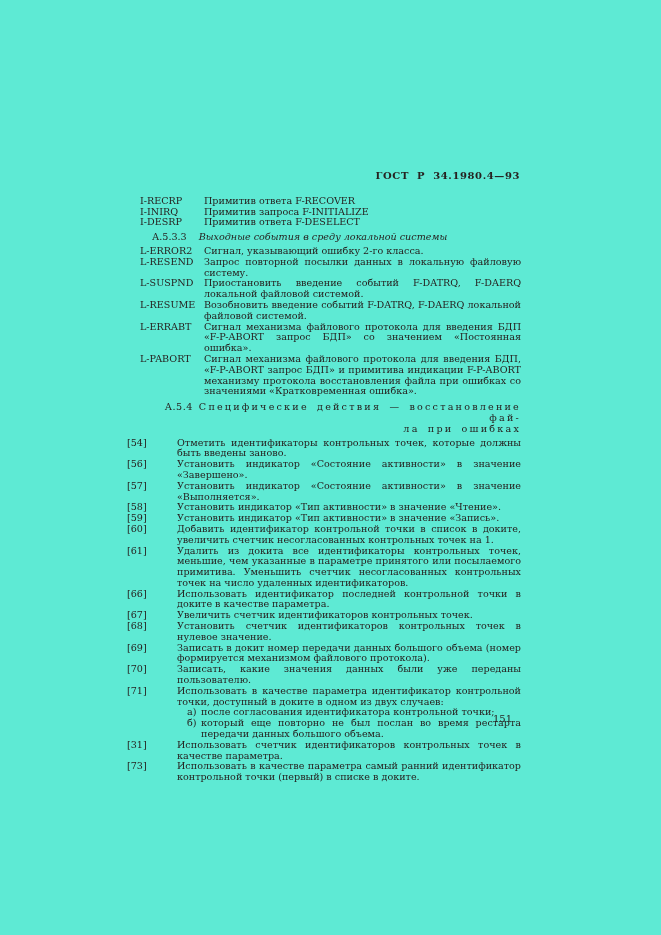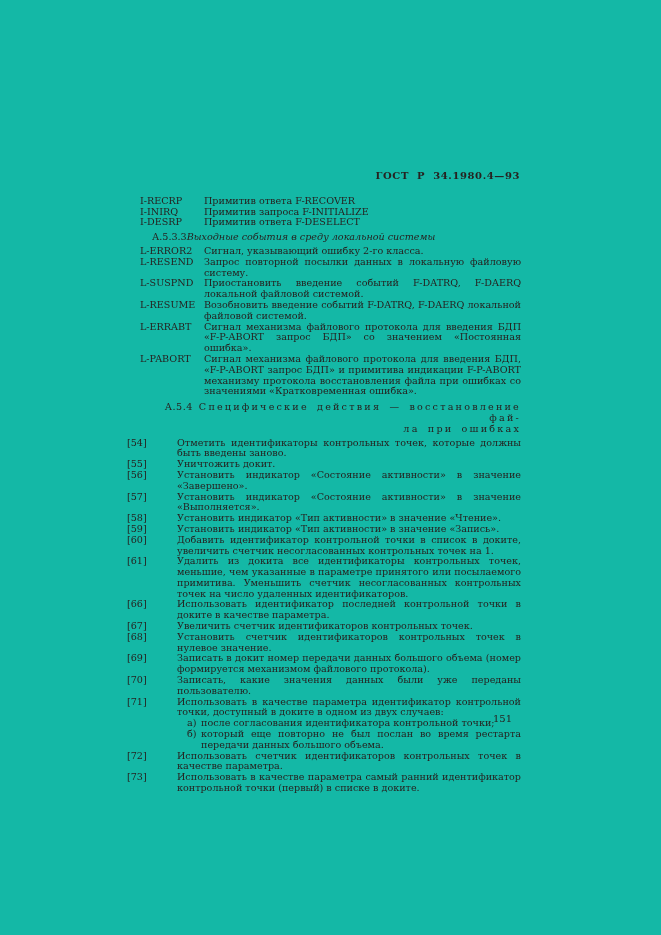--- a/index.html
+++ b/index.html
@@ -11,21 +11,21 @@
     height: 935px;
     background: #ffffff;
     position: relative;
     font-family: "DejaVu Serif", "Liberation Serif", serif;
     color: #262220;
     overflow: hidden;
   }
   .scan-page {
     position: absolute;
     inset: 0;
-    background: #14b8a6;
+    background: #5eead4;
   }
   .content {
     position: absolute;
     left: 127px;
     top: 171px;
     width: 394px;
     font-size: 9.6px;
     line-height: 10.8px;
   }
   .doc-header {
@@ -37,21 +37,21 @@
     margin-bottom: 14px;
     padding-right: 1px;
   }
   .def-list { margin-left: 13px; }
   .def-row { display: flex; }
   .def-term { flex: 0 0 64px; white-space: nowrap; }
   .def-text { flex: 1; text-align: justify; }
   .sec533 {
     margin: 4px 0 3px 25px;
   }
-  .sec533 .sec-num { margin-right: 0; }
+  .sec533 .sec-num { margin-right: 12px; }
   .sec533 .sec-title { font-style: italic; }
   .sec54 {
     margin: 5px 0 3px 7px;
     text-align: right;
   }
   .sec54 .sec-num { margin-right: 6px; letter-spacing: 0.5px; }
   .sec54 .spaced { letter-spacing: 2.2px; word-spacing: 3px; }
   .sec54 .line2 { margin-left: 28px; }
   .actions { }
   .action-row { display: flex; }
@@ -129,24 +129,20 @@
       </div>
       <div class="line2 spaced">ла при ошибках</div>
     </div>
 
     <div class="actions">
       <div class="action-row">
         <span class="action-num">[54]</span>
         <span class="action-text">Отметить идентификаторы контрольных точек, которые должны быть введены заново.</span>
       </div>
       <div class="action-row">
-        <span class="action-num">[55]</span>
-        <span class="action-text">Уничтожить докит.</span>
-      </div>
-      <div class="action-row">
         <span class="action-num">[56]</span>
         <span class="action-text">Установить индикатор «Состояние активности» в значение «Завершено».</span>
       </div>
       <div class="action-row">
         <span class="action-num">[57]</span>
         <span class="action-text">Установить индикатор «Состояние активности» в значение «Выполняется».</span>
       </div>
       <div class="action-row">
         <span class="action-num">[58]</span>
         <span class="action-text">Установить индикатор «Тип активности» в значение «Чтение».</span>
@@ -193,21 +189,21 @@
               <span class="sub-text">после согласования идентификатора контрольной точки;</span>
             </span>
             <span class="sub-row">
               <span class="sub-marker">б)</span>
               <span class="sub-text">который еще повторно не был послан во время рестарта передачи данных большого объема.</span>
             </span>
           </span>
         </span>
       </div>
       <div class="action-row">
-        <span class="action-num">[72]</span>
+        <span class="action-num">[31]</span>
         <span class="action-text">Использовать счетчик идентификаторов контрольных точек в качестве параметра.</span>
       </div>
       <div class="action-row">
         <span class="action-num">[73]</span>
         <span class="action-text">Использовать в качестве параметра самый ранний идентификатор контрольной точки (первый) в списке в доките.</span>
       </div>
     </div>
 
   </div>
 

